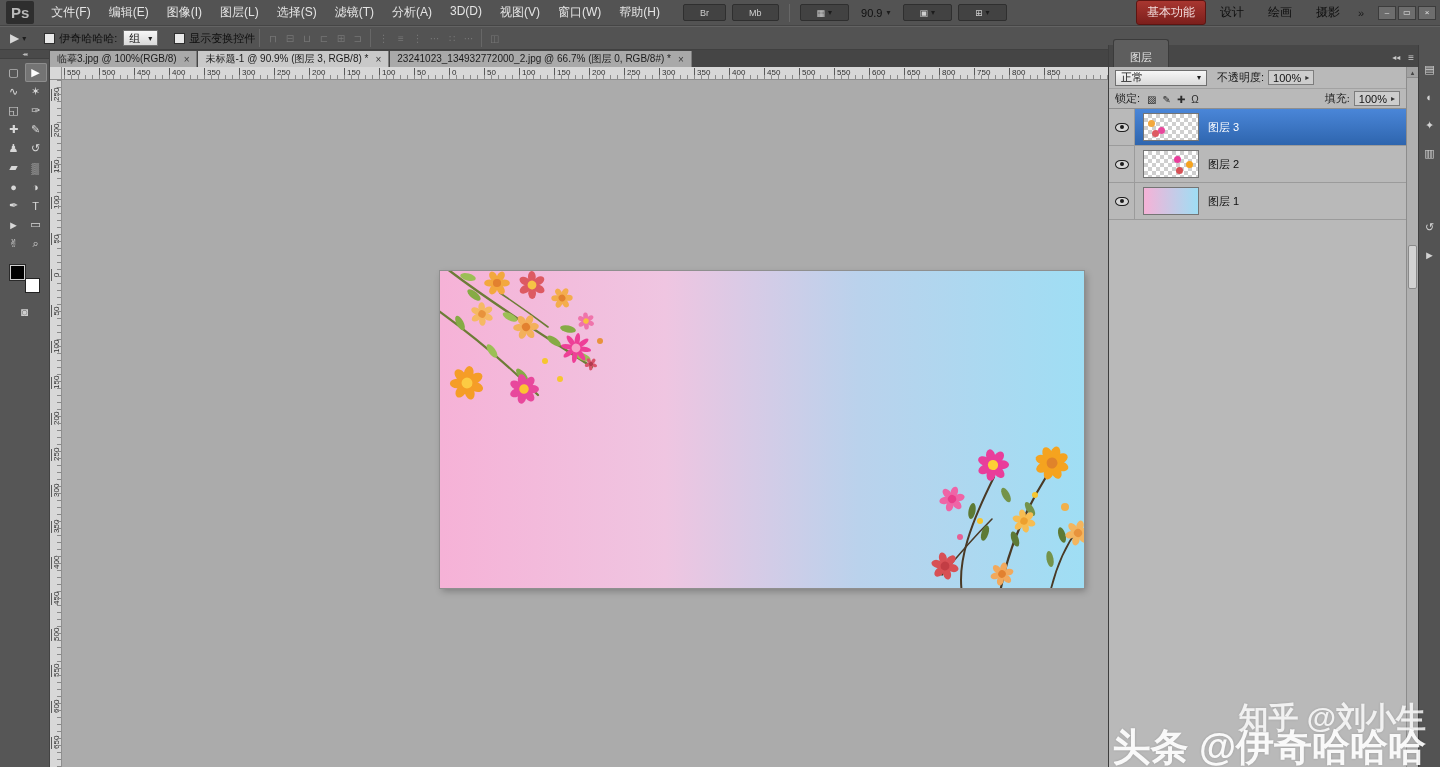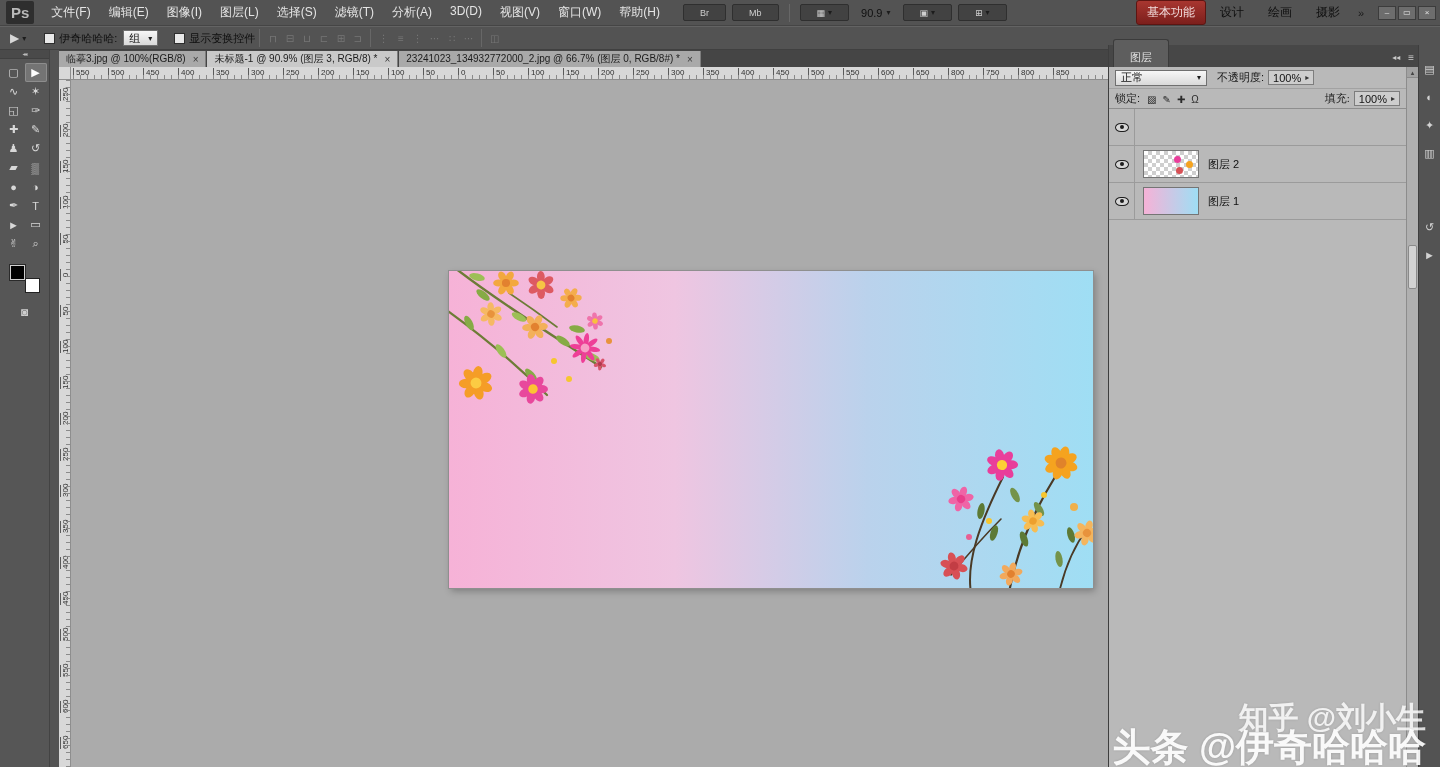--- a/index.html
+++ b/index.html
@@ -48,21 +48,21 @@
   .tools { display:grid; grid-template-columns:22px 22px; justify-content:center; padding-top:4px; }
   .tool { height:19px; display:flex; align-items:center; justify-content:center; color:#d8d8d8; font-size:11px; }
   .tool.selected { background:#747474; border-radius:2px; color:#ffffff; box-shadow:inset 0 0 0 1px #8d8d8d; }
   .fgbg { position:relative; width:30px; height:28px; margin:12px auto 0; }
   .bgsw { position:absolute; right:0; bottom:0; width:15px; height:15px; background:#fff; border:1px solid #222; }
   .fgsw { position:absolute; left:0; top:0; width:15px; height:15px; background:#000;
           border:1px solid #cfcfcf; box-shadow:0 0 0 1px #2a2a2a; }
   .tb-extra { text-align:center; color:#cfcfcf; font-size:12px; margin-top:12px; }
 
   
-  .workarea { position:absolute; left:50px; top:50px; width:1058px; bottom:0; background:#ababab;margin-left:9px; }
+  .workarea { position:absolute; left:50px; top:50px; width:1058px; bottom:0; background:#ababab; }
   .tabsbar { height:17px; background:#454545; display:flex; align-items:flex-end; overflow:hidden; }
   .tab { background:#a9a9a9; color:#1c1c1c; font-size:10px; padding:2px 7px; margin-right:1px;
          display:flex; gap:7px; align-items:center; border-right:1px solid #7e7e7e; white-space:nowrap; height:16px; }
   .tab.active { background:#c9c9c9; }
   .tab-close { color:#3a3a3a; font-size:10px; }
   .canvas-area { position:absolute; top:17px; left:0; right:0; bottom:0; background:#ababab; overflow:hidden; }
   .ruler-corner { position:absolute; top:0; left:0; width:12px; height:13px; background:#d8d8d8;
                   border-right:1px solid #8e8e8e; border-bottom:1px solid #8e8e8e; z-index:6; }
   .h-ruler { position:absolute; top:0; left:12px; right:0; height:13px; background:#d8d8d8;
              border-bottom:1px solid #8e8e8e; z-index:5; overflow:hidden; }
@@ -555,20 +555,28 @@
         <span class="numbox">
           <span>100%</span>
             <span class="sp">▸</span>
         </span>
       </div>
       <div id="layer-list">
           <div class="layer-row selected">
             <div class="eye-cell">
               <span class="eye"></span>
             </div>
+            <div class="layer-main">
+              <div class="thumb checker">
+                <span class="dot" style="background: rgb(243, 168, 62); left: 8%; top: 22%;"></span>
+                <span class="dot" style="background: rgb(232, 72, 156); left: 26%; top: 50%;"></span>
+                <span class="dot" style="background: rgb(221, 90, 98); left: 14%; top: 62%;"></span>
+              </div>
+              <span class="layer-name">图层 3</span>
+            </div>
           </div>
           <div class="layer-row">
             <div class="eye-cell">
               <span class="eye"></span>
             </div>
             <div class="layer-main">
               <div class="thumb checker">
                 <span class="dot" style="background: rgb(233, 62, 155); left: 55%; top: 18%;"></span>
                 <span class="dot" style="background: rgb(245, 163, 31); left: 78%; top: 40%;"></span>
                 <span class="dot" style="background: rgb(216, 80, 85); left: 60%; top: 62%;"></span>

